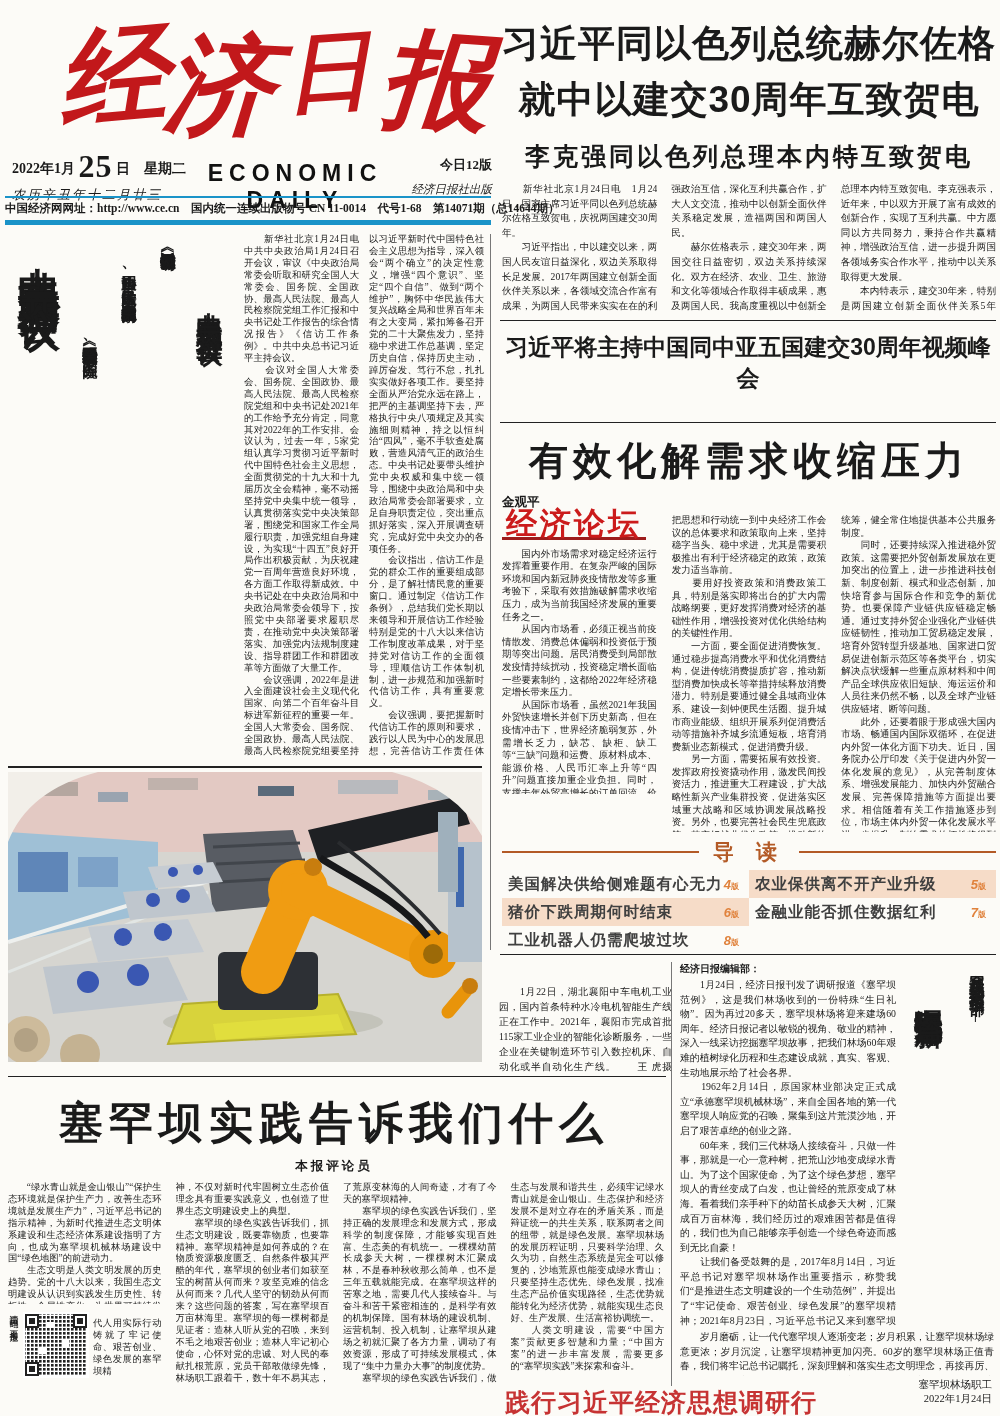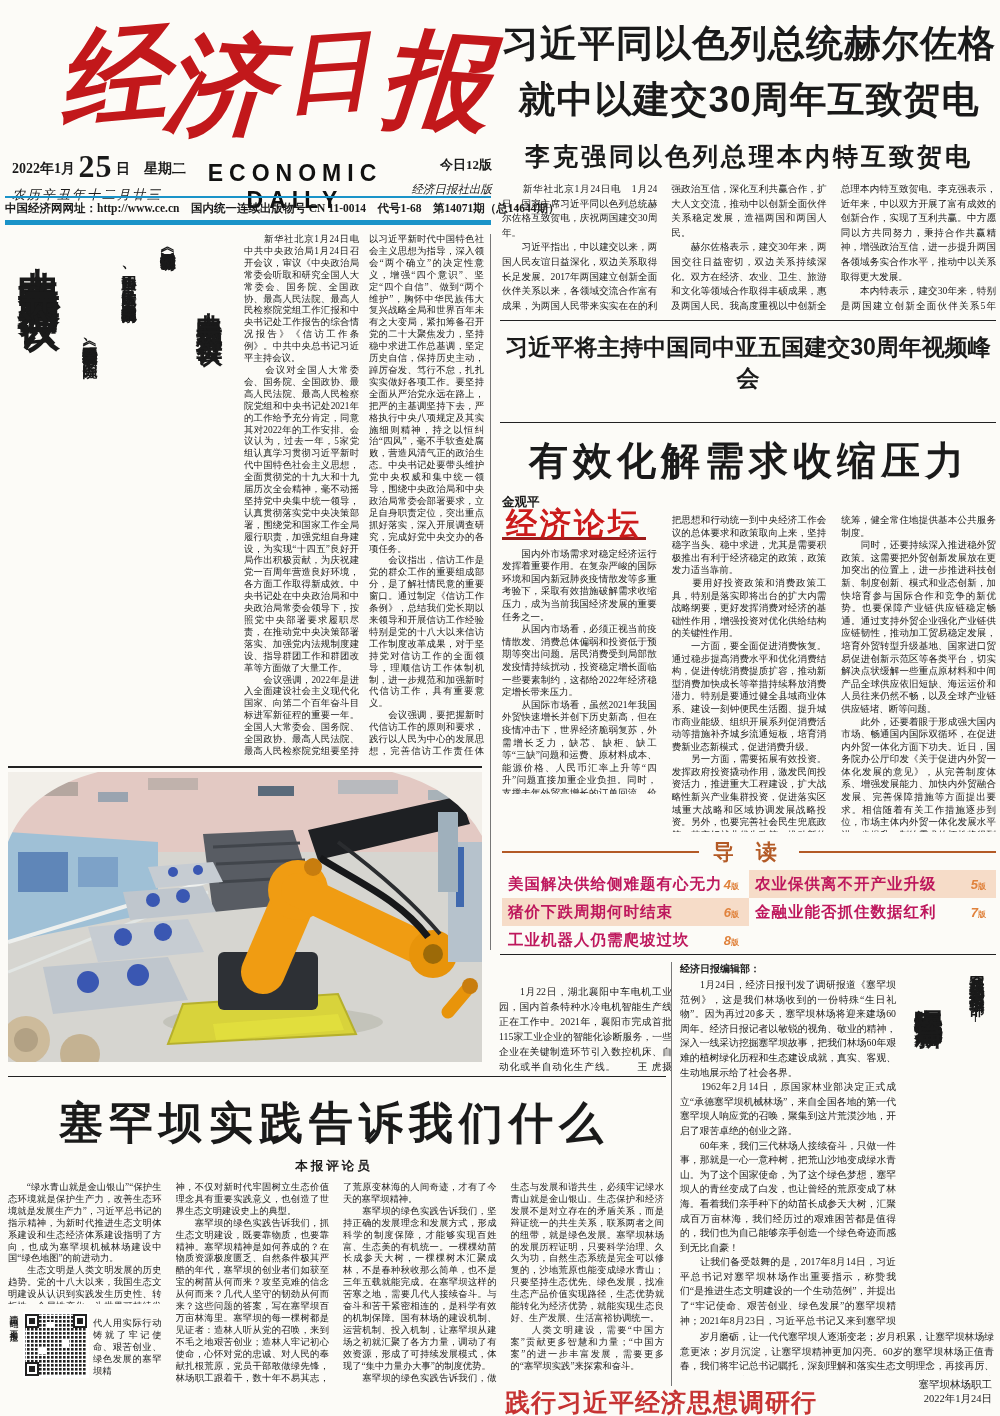--- a/index.html
+++ b/index.html
@@ -51,21 +51,21 @@
               border-bottom:3px solid #9d1c1c; padding:2px 4px 6px; margin:2px 0 8px; }
 
   
   .dd { left:502px; top:838px; width:494px; height:112px; }
   .dd-title { display:flex; align-items:center; margin-bottom:4px; }
   .dd-title .line { flex:1; height:2px; background:#b35a26; }
   .dd-title .t { margin:0 14px; font-size:21px; font-weight:900; color:#b35a26; letter-spacing:8px; }
   .dd-grid { display:grid; grid-template-columns:1fr 1fr; grid-auto-rows:28px; }
   .dd-cell { display:flex; align-items:center; justify-content:space-between; padding:0 10px 0 6px; }
   .dd-cell.peach { background:#f6dcc8; }
-  .dd-cell .tt { font-size:15.5px; font-weight:bold; color:#be185d; letter-spacing:1px; }
+  .dd-cell .tt { font-size:15.5px; font-weight:bold; color:#404040; letter-spacing:1px; }
   .dd-cell .pg { color:#e0823c; font-weight:bold; font-size:13px; font-style:italic; }
   .dd-cell .pg .u { font-size:8px; font-style:normal; }
 
   
   .pol { left:8px; top:234px; width:476px; height:524px; display:flex; }
   .vert { writing-mode:vertical-rl; }
   .pol-main { width:60px; font-size:42px; font-weight:900; letter-spacing:4px; line-height:58px; }
   .pol-subs { width:118px; display:flex; justify-content:space-between; padding:0 6px 0 10px; }
   .pol-subs > div { font-size:15px; font-weight:bold; line-height:24px; }
   .pol-subs .s1 { padding-top:102px; }

